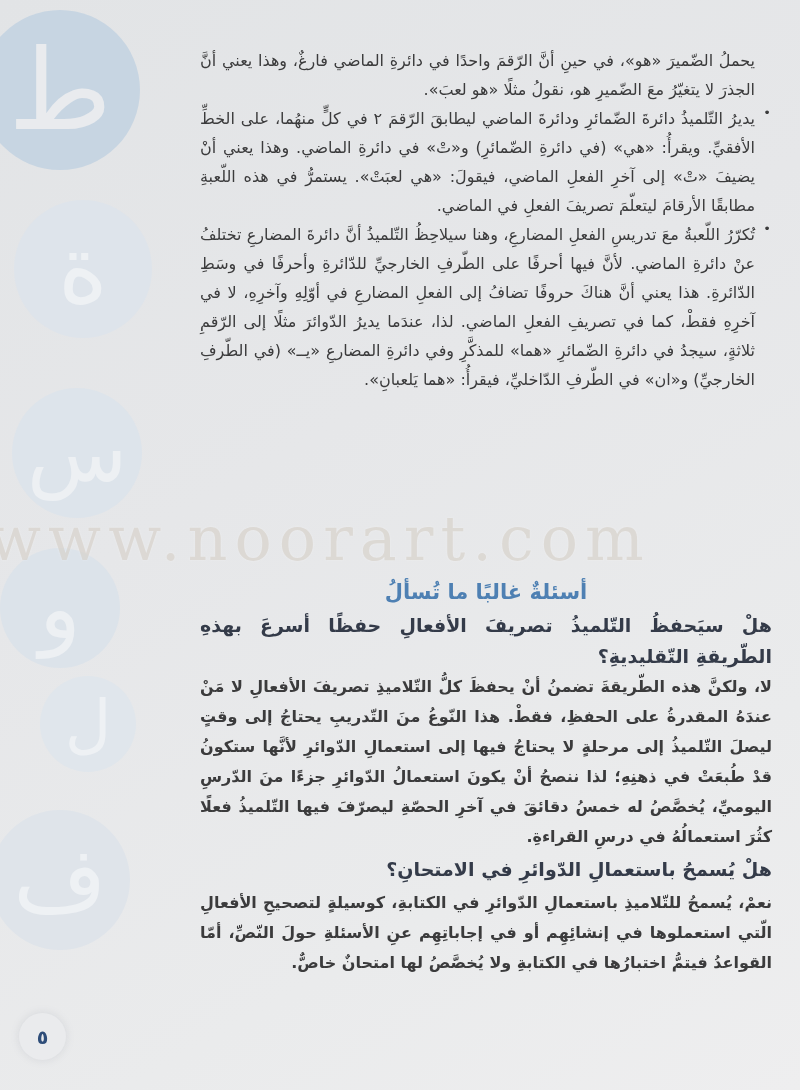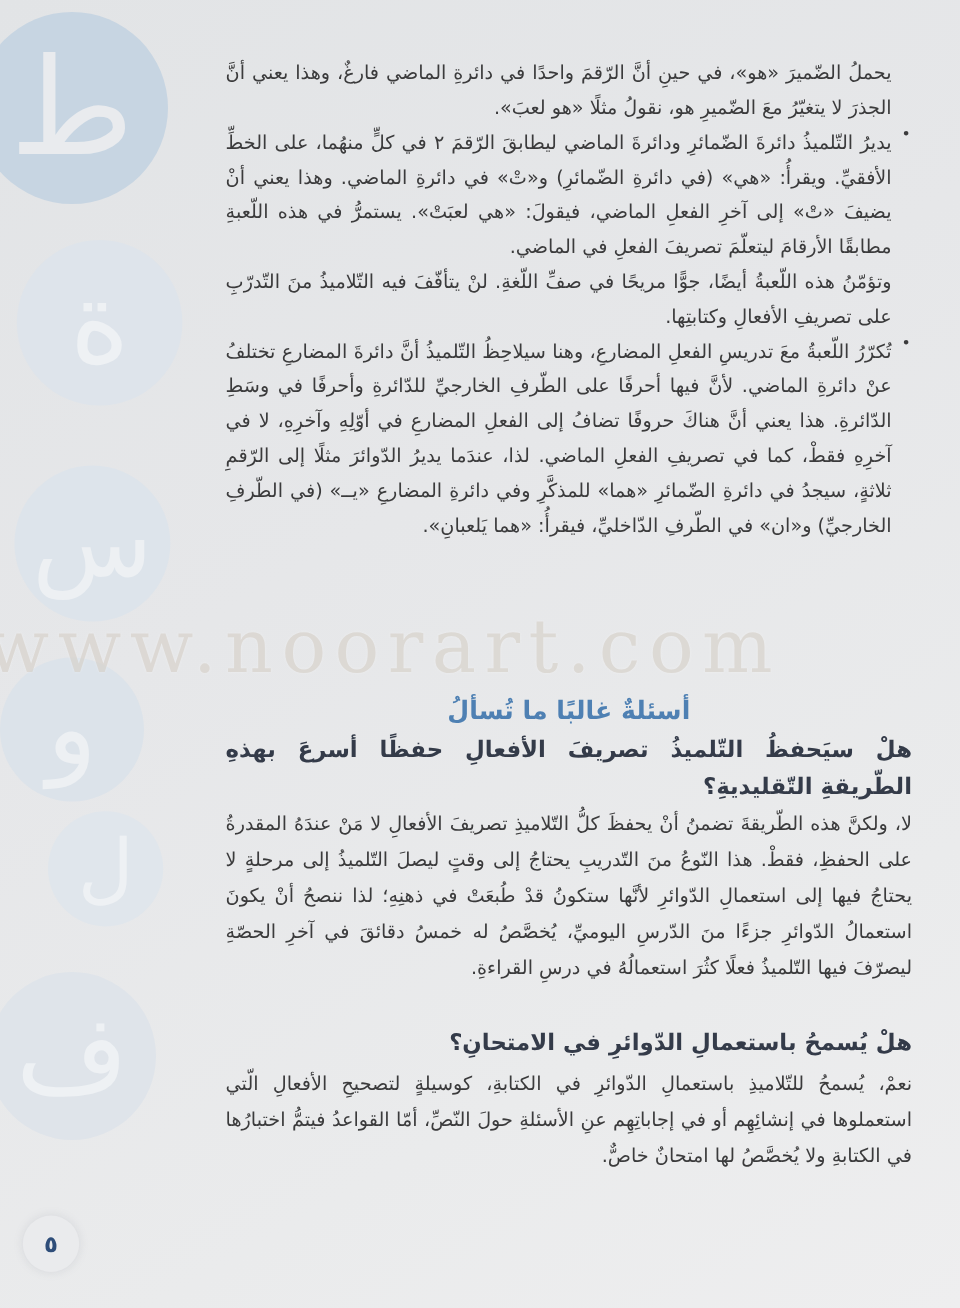--- a/index.html
+++ b/index.html
@@ -27,21 +27,21 @@
   .mc5 { left:40px;  top:676px; width:96px;  height:96px;  background:#e0e6ec; color:#eef1f4; font-size:64px; }
   .mc6 { left:-10px; top:810px; width:140px; height:140px; background:#dfe4ea; color:#eef1f4; font-size:90px; }
 
   
   .text-col {
     position:absolute; right:28px; width:572px; top:0;
     direction:rtl;
     color:#3b3b3c;
     z-index:2;
   }
-  .abs { position:absolute; right:12px; width:572px; }
+  .abs { position:absolute; right:0; width:572px; }
   .body-text {
     font-size:16px; line-height:29px;
     text-align:justify;
     margin:0;
   }
   .indent { padding-right:17px; }
   .bullet-item { position:relative; padding-right:17px; }
   .bullet-dot {
     position:absolute; right:1px; top:1px;
     font-size:13px; color:#3b3b3c;
@@ -53,21 +53,21 @@
     line-height:28px;
   }
   .question {
     font-size:19px; font-weight:bold;
     color:#343b49;
     text-align:justify; margin:0;
     line-height:31px;
   }
   .answer {
     font-size:16px; line-height:30px;
-    text-align:justify; margin:0;
+    text-align:justify; margin:0;font-weight:bold;
   }
 
   
   .watermark {
     position:absolute; top:502px; left:-12px;
     width:830px;
     font-family:"DejaVu Serif", serif;
     font-size:62px; letter-spacing:7px;
     color:#d6d0c8; opacity:0.62;
     white-space:nowrap;
@@ -114,21 +114,20 @@
     </div>
 
   <div class="text-col">
 
     <div class="abs" style="top:46px;">
       <p class="body-text indent">يحملُ الضّميرَ «هو»، في حينِ أنَّ الرّقمَ واحدًا في دائرةِ الماضي فارغٌ، وهذا يعني أنَّ الجذرَ لا يتغيّرُ معَ الضّميرِ هو، نقولُ مثلًا «هو لعبَ».</p>
       <div class="bullet-item">
         <span class="bullet-dot">•</span>
         <p class="body-text">يديرُ التّلميذُ دائرةَ الضّمائرِ ودائرةَ الماضي ليطابقَ الرّقمَ ٢ في كلٍّ منهُما، على الخطِّ الأفقيِّ. ويقرأُ: «هي» (في دائرةِ الضّمائرِ) و«تْ» في دائرةِ الماضي. وهذا يعني أنْ يضيفَ «تْ» إلى آخرِ الفعلِ الماضي، فيقولَ: «هي لعبَتْ». يستمرُّ في هذه اللّعبةِ مطابقًا الأرقامَ ليتعلّمَ تصريفَ الفعلِ في الماضي.</p>
       </div>
-      <p class="body-text indent">وتؤمّنُ هذه اللّعبةُ أيضًا، جوًّا مريحًا في صفِّ اللّغةِ. لنْ يتأفّفَ فيه التّلاميذُ منَ التّدرّبِ على تصريفِ الأفعالِ وكتابتِها.</p>
       <div class="bullet-item">
         <span class="bullet-dot">•</span>
         <p class="body-text">تُكرّرُ اللّعبةُ معَ تدريسِ الفعلِ المضارعِ، وهنا سيلاحِظُ التّلميذُ أنَّ دائرةَ المضارعِ تختلفُ عنْ دائرةِ الماضي. لأنَّ فيها أحرفًا على الطّرفِ الخارجيِّ للدّائرةِ وأحرفًا في وسَطِ الدّائرةِ. هذا يعني أنَّ هناكَ حروفًا تضافُ إلى الفعلِ المضارعِ في أوّلِهِ وآخرِهِ، لا في آخرِهِ فقطْ، كما في تصريفِ الفعلِ الماضي. لذا، عندَما يديرُ الدّوائرَ مثلًا إلى الرّقمِ ثلاثةٍ، سيجدُ في دائرةِ الضّمائرِ «هما» للمذكَّرِ وفي دائرةِ المضارعِ «يــ» (في الطّرفِ الخارجيِّ) و«ان» في الطّرفِ الدّاخليِّ، فيقرأُ: «هما يَلعبانِ».</p>
       </div>
     </div>
 
     <h2 class="faq-heading abs" style="top:578px;">أسئلةٌ غالبًا ما تُسألُ</h2>
 
     <h3 class="question abs" style="top:610px;">هلْ سيَحفظُ التّلميذُ تصريفَ الأفعالِ حفظًا أسرعَ بهذهِ الطّريقةِ التّقليديةِ؟</h3>
 

